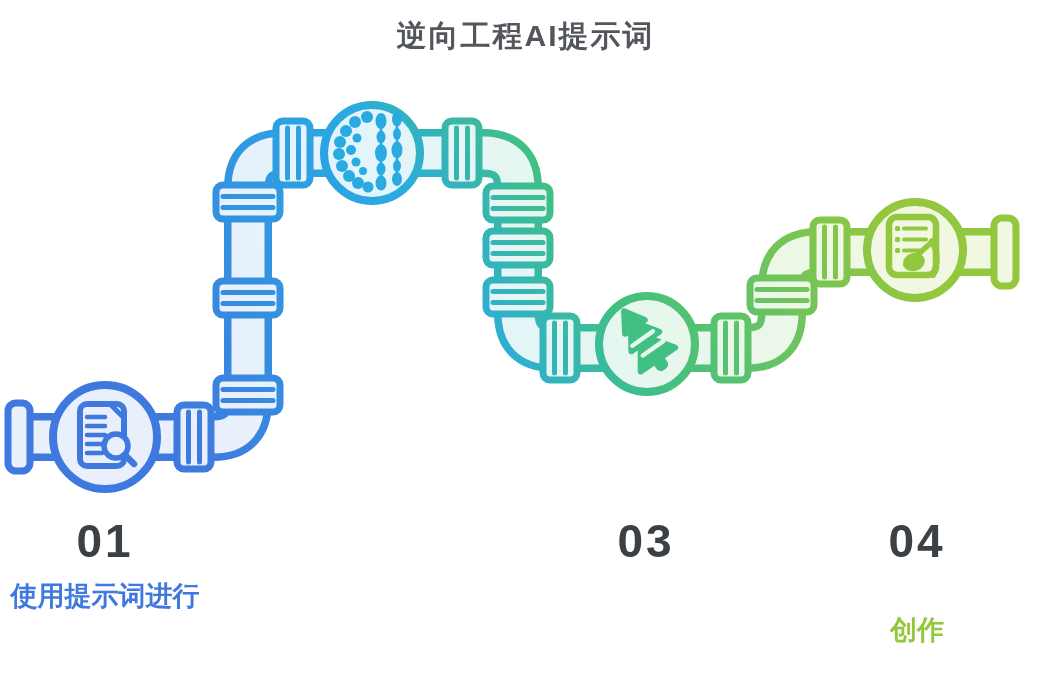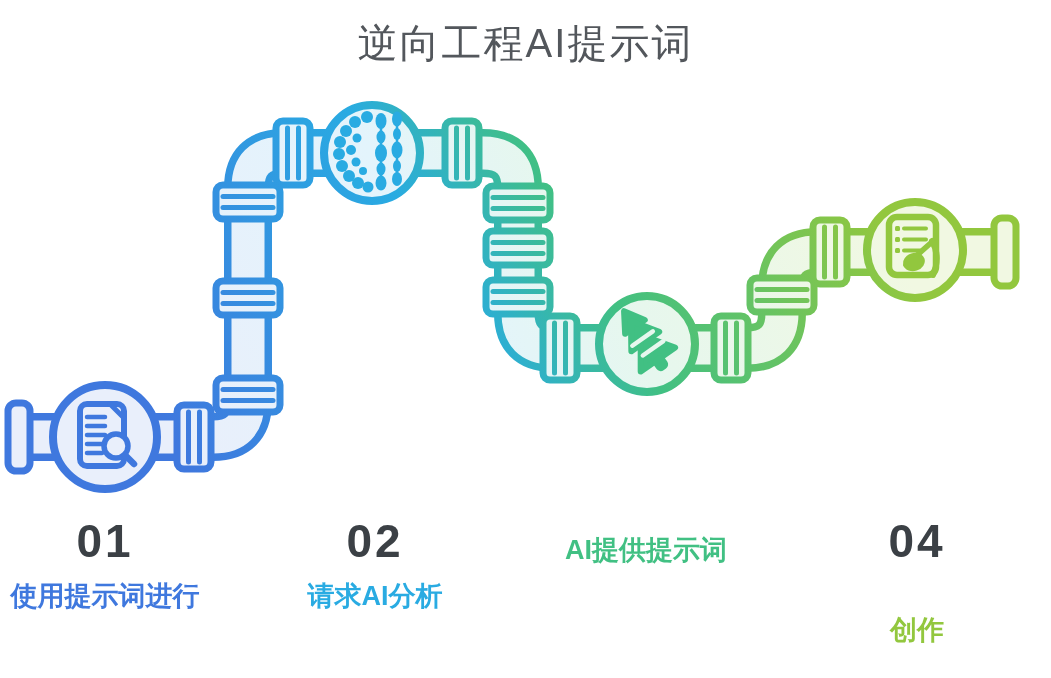--- a/index.html
+++ b/index.html
@@ -3,21 +3,21 @@
 <meta charset="utf-8">
 <style>
   html,body{margin:0;padding:0;background:#ffffff;}
   .canvas{
     position:relative; width:1051px; height:678px; background:#ffffff;
     overflow:hidden; font-family:"Liberation Sans","DejaVu Sans",sans-serif;
   }
   .pipesvg{position:absolute;left:0;top:0;width:1051px;height:678px;}
   .title{
     position:absolute; top:16px; left:50%; transform:translateX(-50%);
-    margin:0; font-size:40px; font-weight:400; letter-spacing:2px;
+    margin:0; font-size:30px; font-weight:700; letter-spacing:2px;
     color:var(--c-title-text,#53575c); white-space:nowrap;
   }
   .step{position:absolute; top:518px; width:280px; transform:translateX(-50%); text-align:center;}
   .step .num{font-size:46px; font-weight:bold; letter-spacing:3px; color:var(--c-number-text,#3b4045); line-height:1;}
   .step .label{font-size:27px; font-weight:bold; margin-top:16px; line-height:1.25;}
   .lb{color:var(--c-blue,#3f78de);} .lc{color:var(--c-cyan,#29abe2);}
   .lg{color:var(--c-green,#41c083);} .ll{color:var(--c-lime,#92c73e);}
 
   
   .pipe-outer{fill:none;stroke:url(#pg);stroke-width:48;}
@@ -205,25 +205,21 @@
       <line class="sl" x1="906" y1="265" x2="933" y2="241" stroke-width="5.5"></line>
       <ellipse class="fl" cx="914" cy="262" rx="11" ry="9" transform="rotate(-18 914 262)"></ellipse>
       <path class="sl" d="M 932 241 Q 941 257 933 275" stroke-width="6"></path>
     </g>
   </svg>
 
   <div class="step" style="left:105px">
     <div class="num">01</div>
     <div class="label lb"><span>使用提示词进行</span></div>
   </div>
-  <div class="step" style="left:375px">
-    <div class="num">02</div>
-    <div class="label lc"><span>请求AI分析</span></div>
-  </div>
   <div class="step" style="left:646px">
-    <div class="label lg"><span>AI提供提示词</span></div>
+    <div class="num">03</div>
   </div>
   <div class="step" style="left:917px">
     <div class="num">04</div>
     <div class="label ll"><br><span>创作</span></div>
   </div>
 
 </div>
 
 </body></html>

